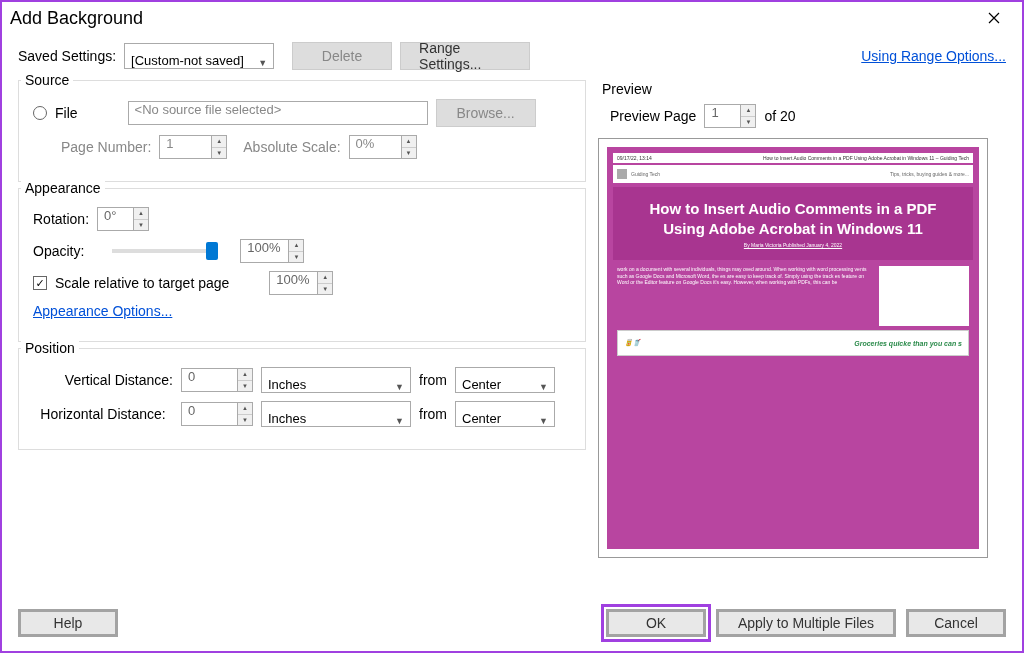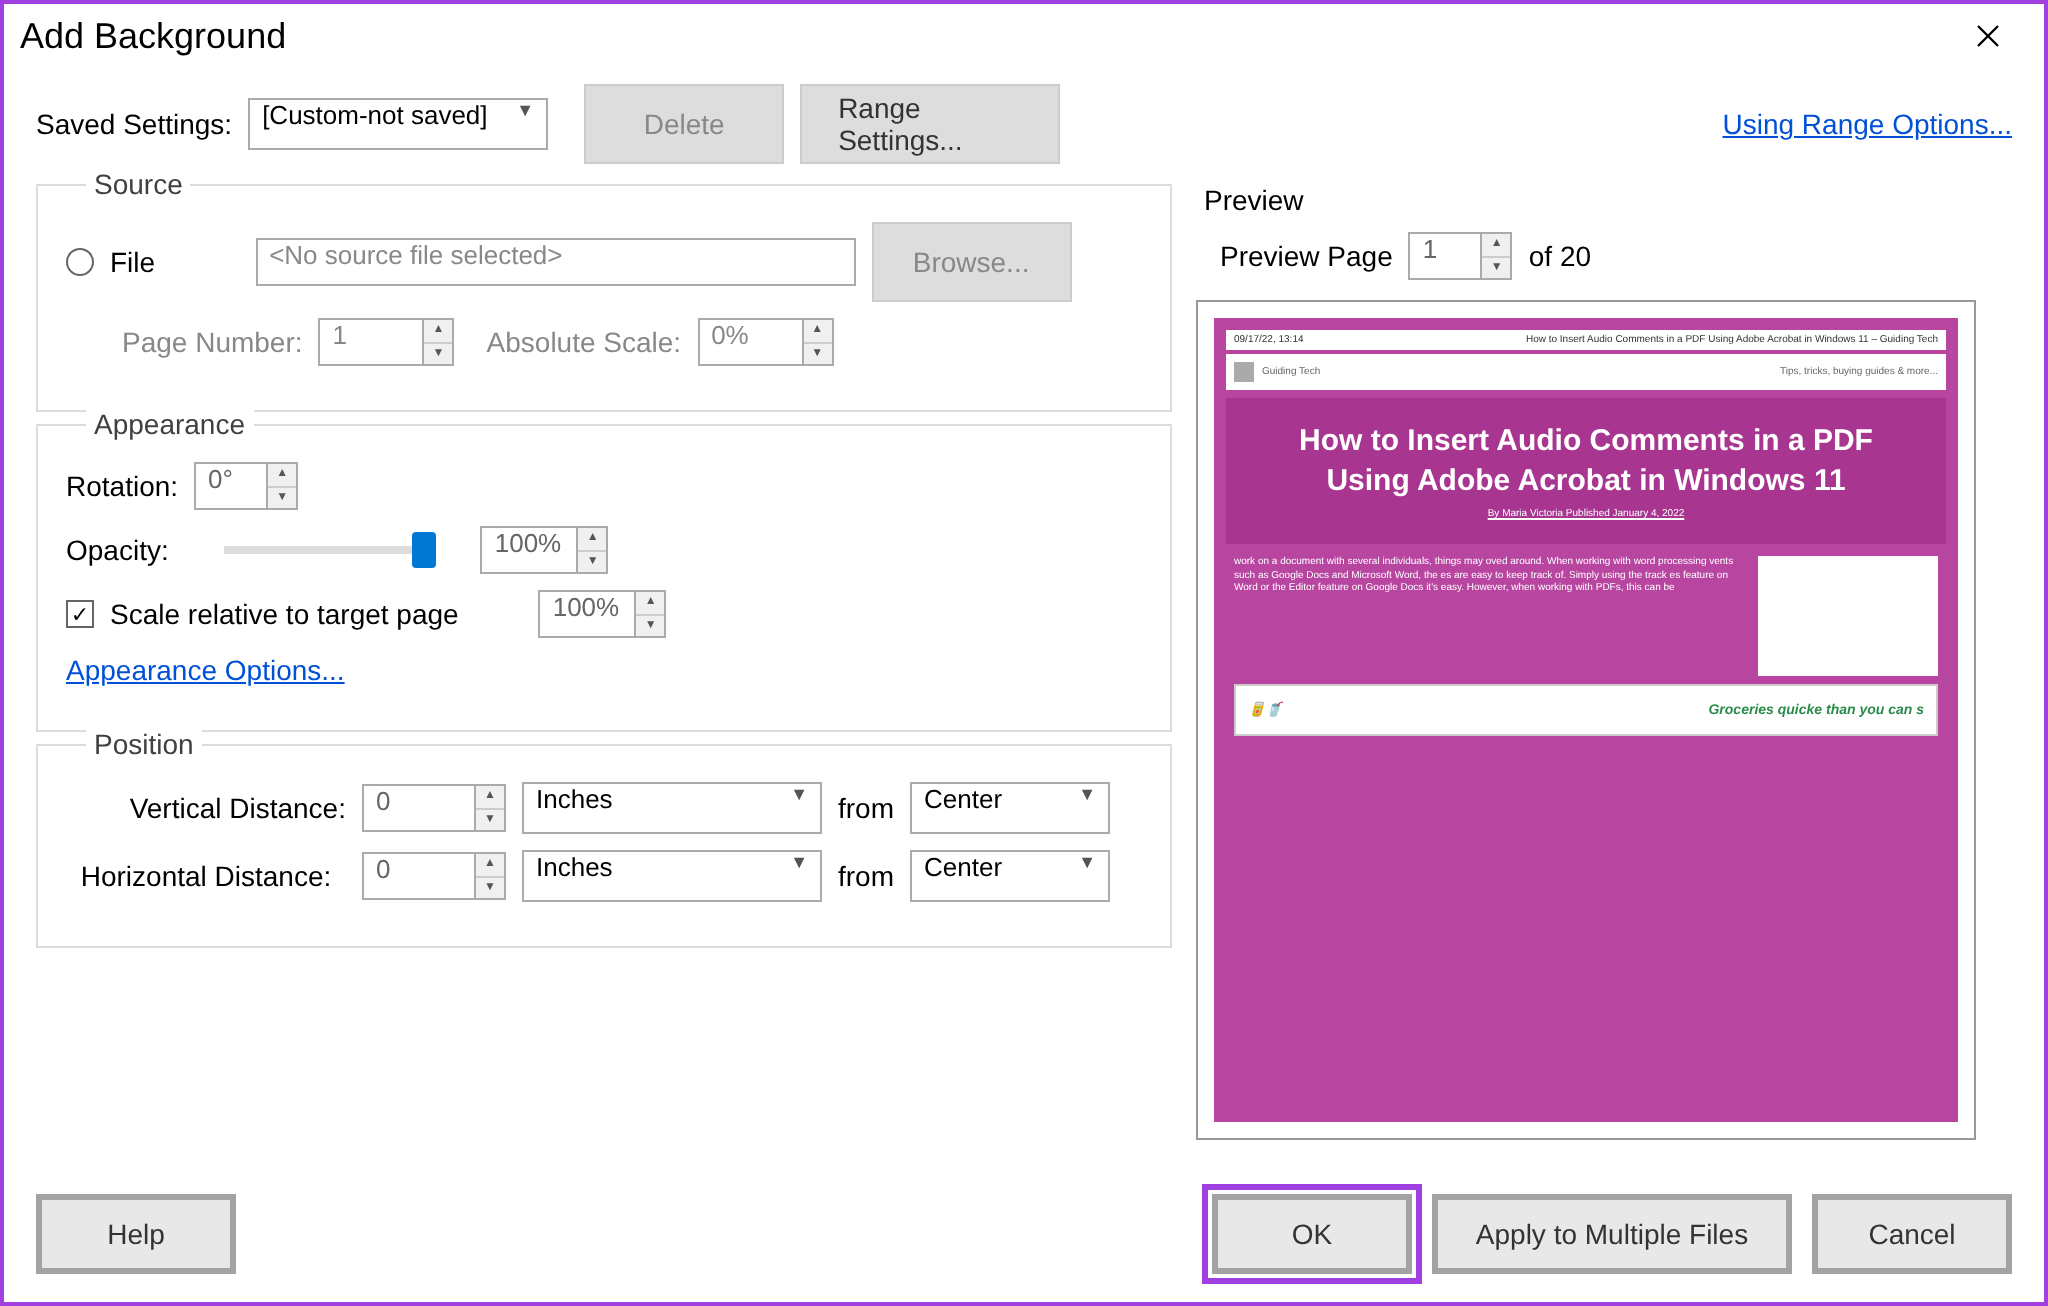--- a/index.html
+++ b/index.html
@@ -5,30 +5,30 @@
 * { box-sizing: border-box; font-family: 'Segoe UI', Tahoma, sans-serif; }
 body { margin: 0; padding: 0; background: #fff; }
 .window { width: 1024px; height: 653px; border: 2px solid #a040e0; background: #fff; position: relative; }
 .titlebar { height: 32px; display: flex; align-items: center; padding: 12px 8px; font-size: 18px; color: #000; }
 .titlebar-title { flex: 1; }
 .close-btn { width: 40px; height: 28px; display: flex; align-items: center; justify-content: center; cursor: pointer; font-size: 14px; }
 .close-btn svg { width: 12px; height: 12px; }
 .content { padding: 8px 16px 0 16px; }
 .toprow { display: flex; align-items: center; gap: 8px; margin-bottom: 10px; }
 .label { font-size: 14px; color: #000; }
-.dropdown { height: 26px; border: 1px solid #aaa; background: #fff; font-size: 13px; padding: 0 6px; display: flex; align-items: flex-start; justify-content: space-between; min-width: 150px; }
+.dropdown { height: 26px; border: 1px solid #aaa; background: #fff; font-size: 13px; padding: 0 6px; display: flex; align-items: flex-end; justify-content: space-between; min-width: 150px; }
 .dropdown .arrow { font-size: 9px; color: #555; }
-.btn { height: 40px; padding: 0 18px; background: #ddd; border: 1px solid #ccc; font-size: 14px; color: #333; display: flex; align-items: center; justify-content: center; cursor: pointer; }
+.btn { height: 28px; padding: 0 18px; background: #ddd; border: 1px solid #ccc; font-size: 14px; color: #333; display: flex; align-items: center; justify-content: center; cursor: pointer; }
 .btn.disabled { color: #888; }
 .link { color: #0050d8; text-decoration: underline; font-size: 14px; cursor: pointer; }
 .main-area { display: flex; gap: 12px; }
 .left-col { width: 568px; }
 .right-col { flex: 1; }
 .group { border: 1px solid #ddd; padding: 10px 14px 14px 14px; margin-bottom: 6px; position: relative; }
-.group-title { position: absolute; top: -9px; left: 24px; background: #fff; padding: 0 4px; font-size: 14px; color: #404040; }
+.group-title { position: absolute; top: -9px; left: 2px; background: #fff; padding: 0 4px; font-size: 14px; color: #000000; }
 .row { display: flex; align-items: center; gap: 8px; margin: 8px 0; }
 .radio { width: 14px; height: 14px; border: 1px solid #666; border-radius: 50%; display: flex; align-items: center; justify-content: center; }
 .radio.checked::after { content: ''; width: 7px; height: 7px; background: #000; border-radius: 50%; }
 .color-swatch { width: 30px; height: 22px; border: 2px solid #0078d4; padding: 2px; display: flex; }
 .color-swatch-inner { flex: 1; background: #e020c0; border: 1px dotted #0078d4; }
 .text-input { height: 24px; border: 1px solid #aaa; background: #fff; font-size: 13px; padding: 0 6px; color: #666; }
 .text-input.disabled { background: #fff; color: #888; }
 .spinner-wrap { display: flex; }
 .spinner-wrap .text-input { border-right: none; }
 .spinner-btns { display: flex; flex-direction: column; width: 16px; border: 1px solid #aaa; }

